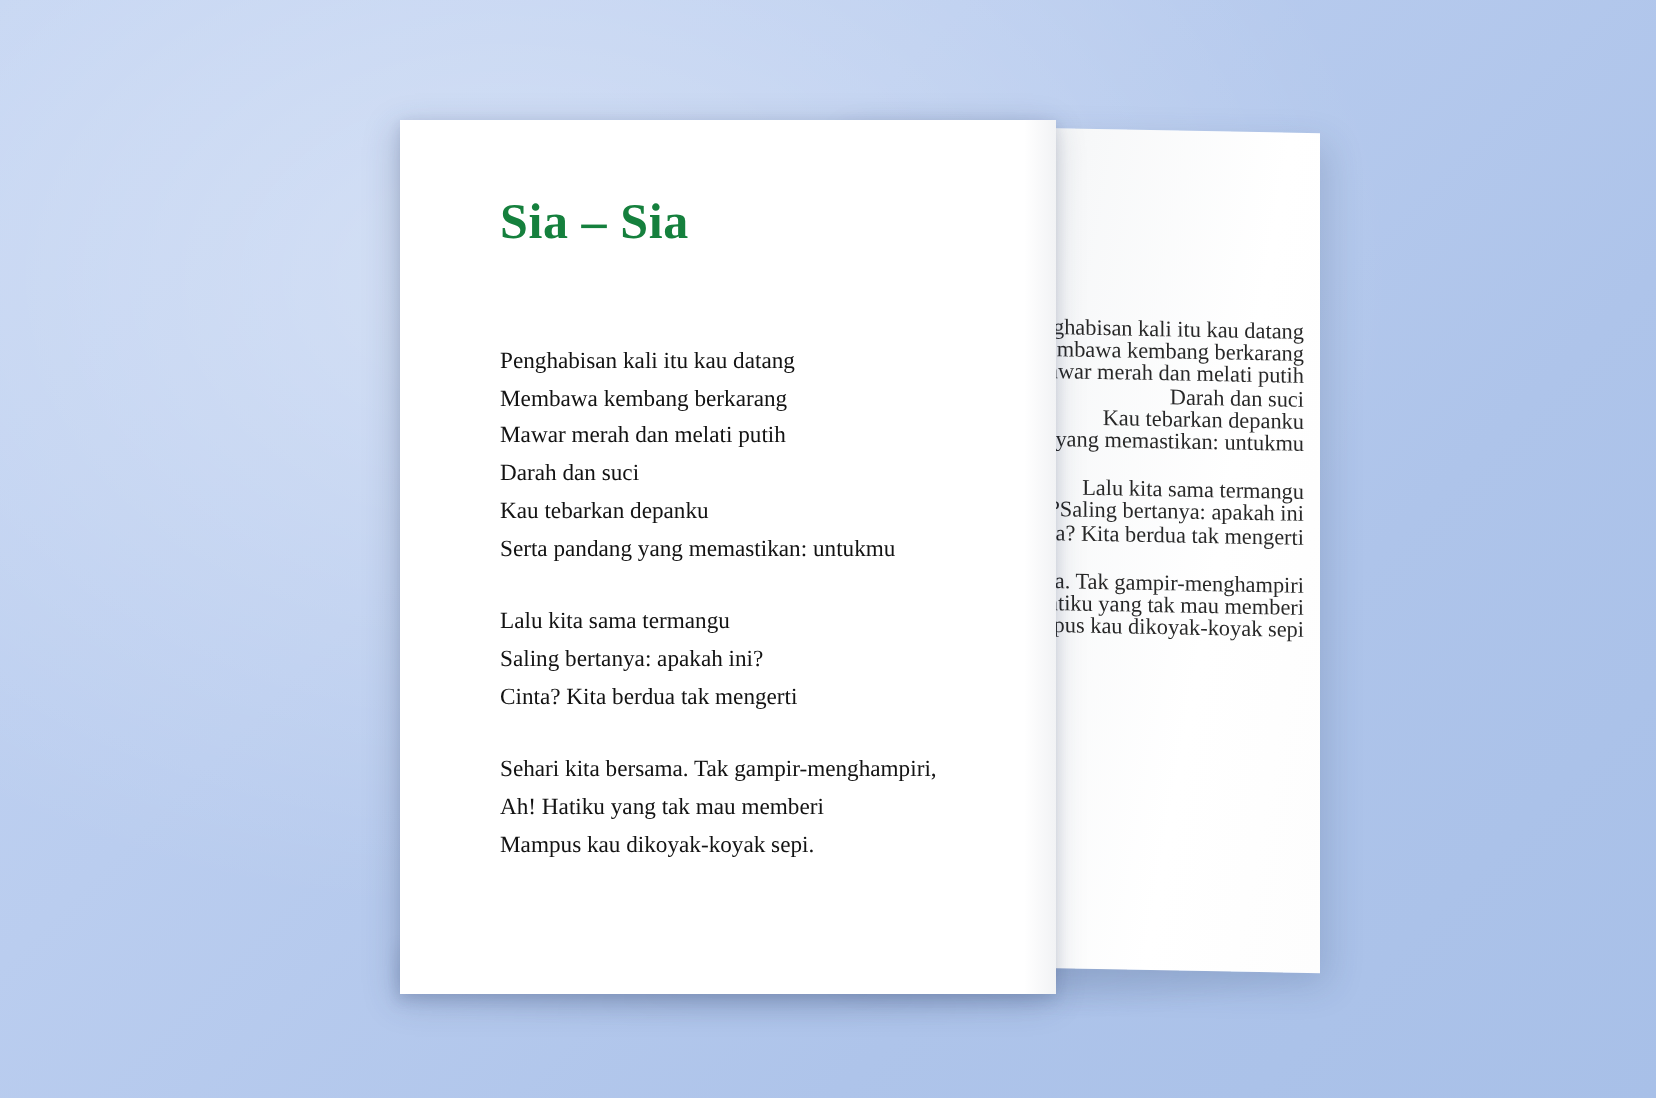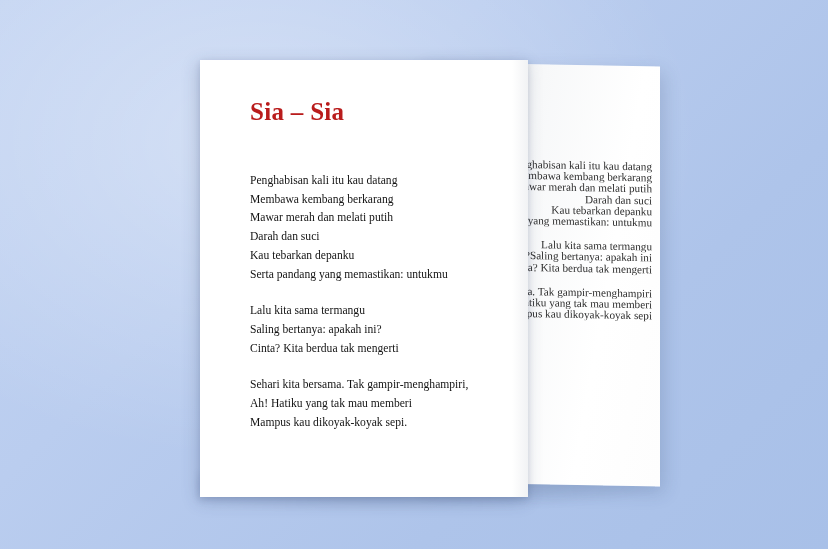--- a/index.html
+++ b/index.html
@@ -83,21 +83,21 @@
     width: 16px; height: 100%;
     background: linear-gradient(90deg, rgba(0,0,0,0) 0%, rgba(120,130,150,0.10) 100%);
     pointer-events: none;
   }
   .poem-title {
     position: absolute;
     left: 50px;
     top: 38px;
     font-size: 25px;
     font-weight: bold;
-    color: #b91c1c;
+    color: #15803d;
     letter-spacing: 0.3px;
   }
   .poem-body {
     position: absolute;
     left: 50px;
     top: 112px;
     width: 250px;
     color: #131313;
     font-size: 11.6px;
     line-height: 18.7px;

